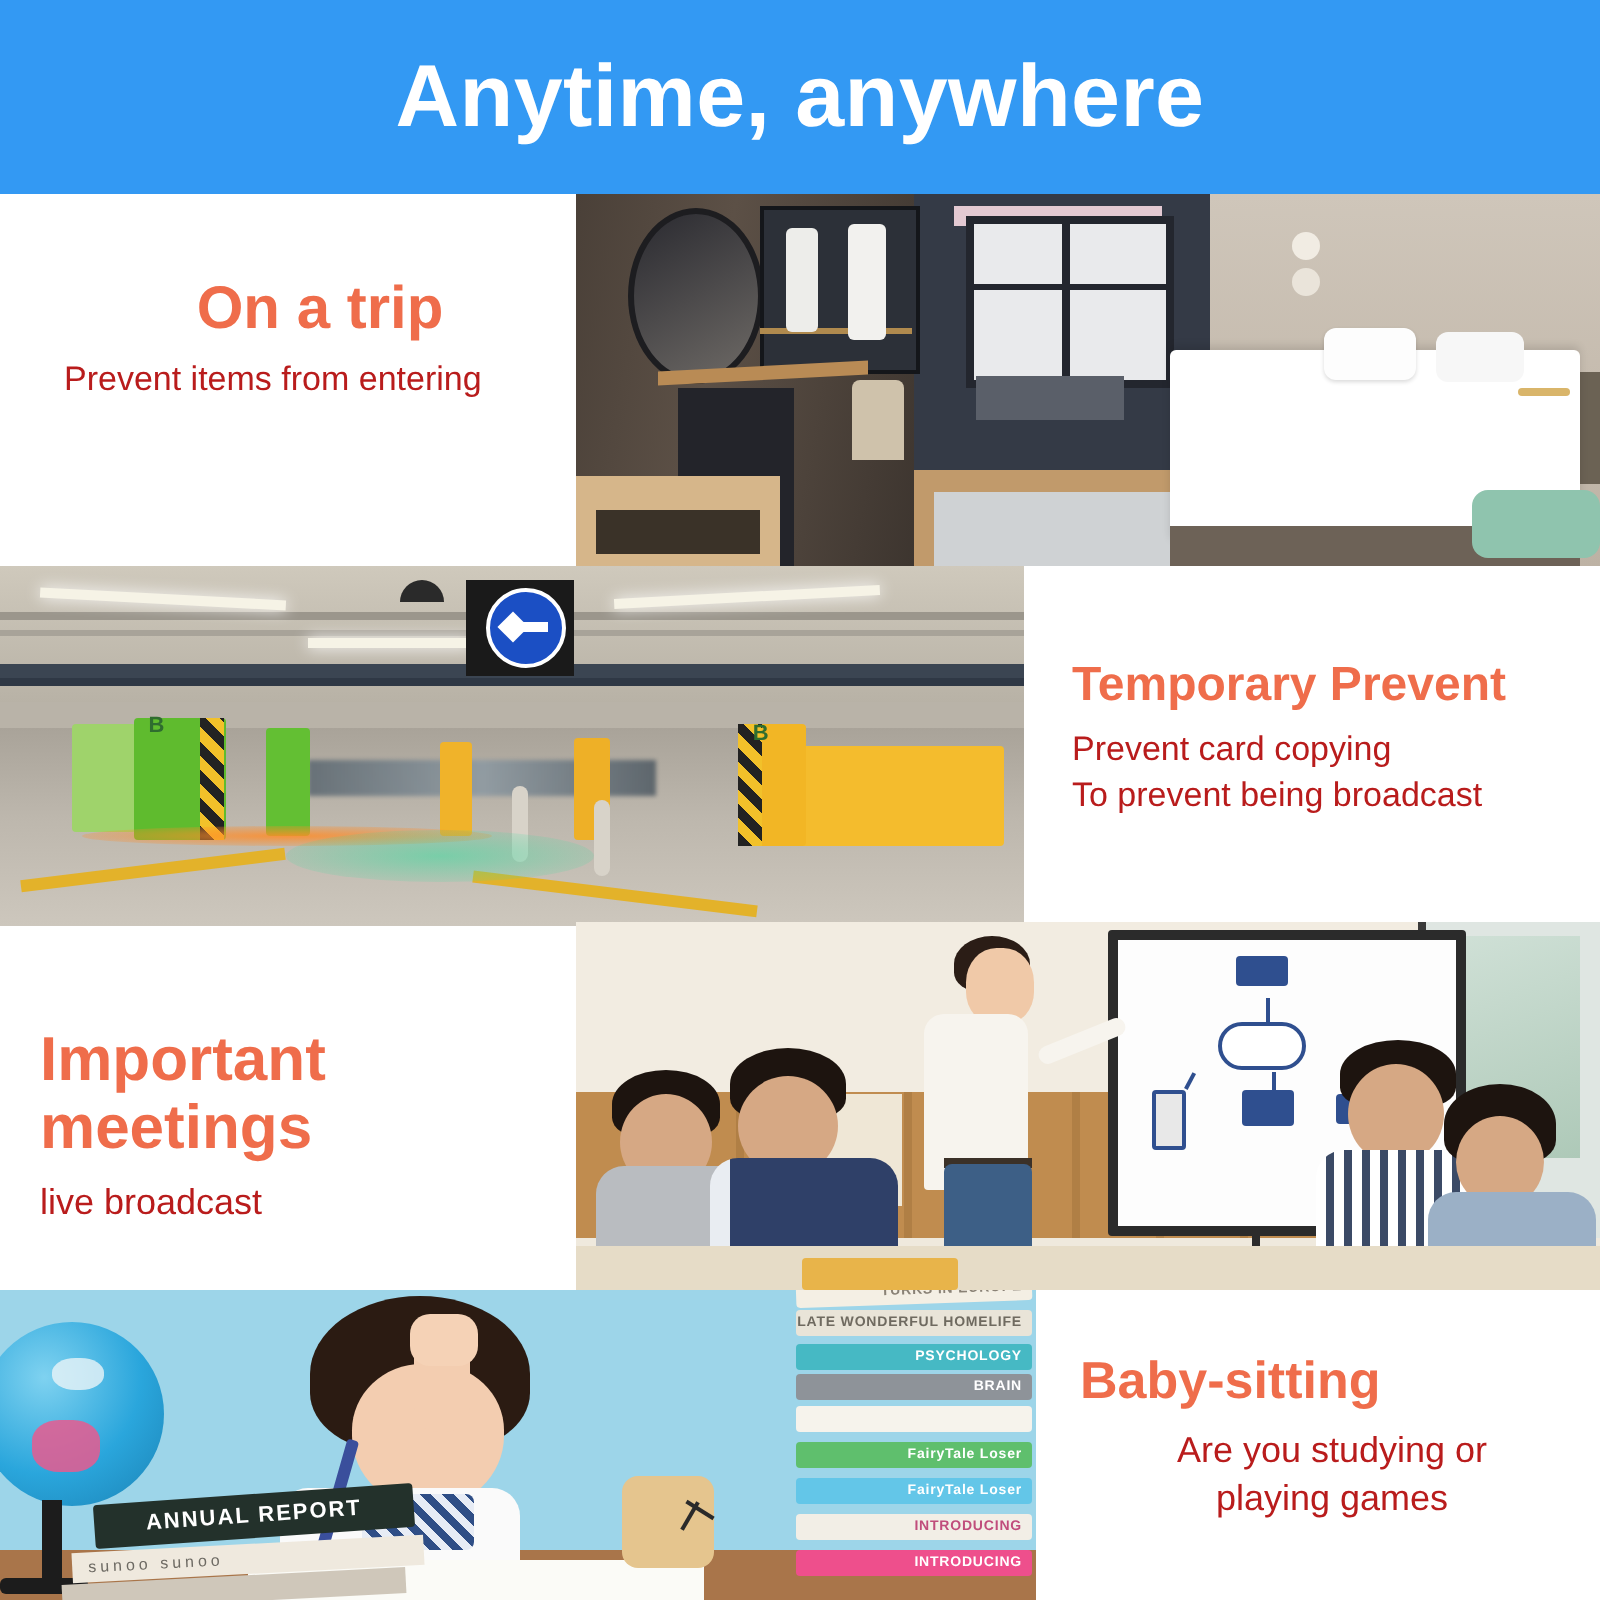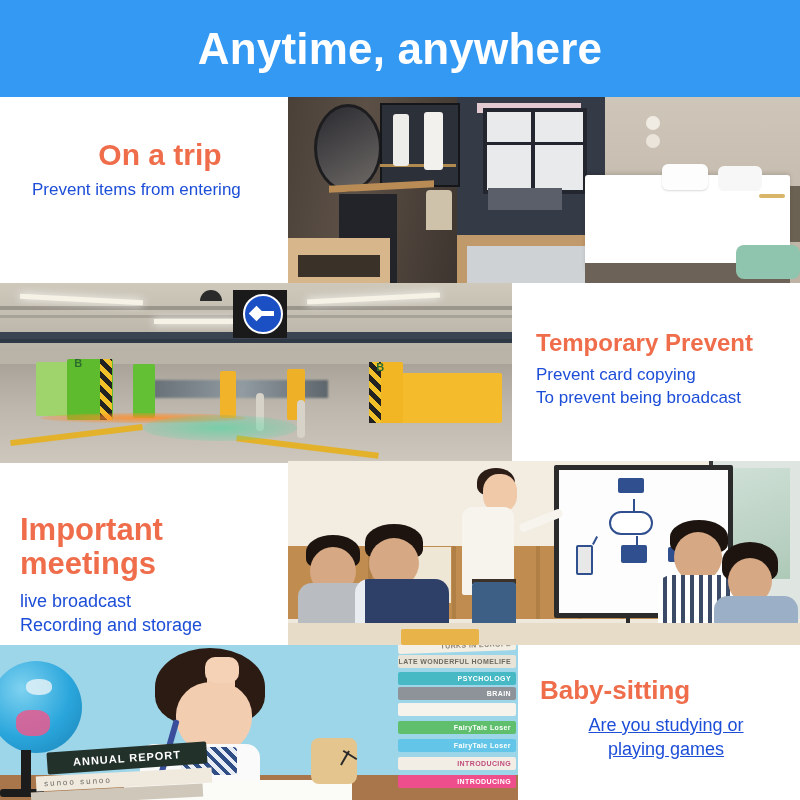--- a/index.html
+++ b/index.html
@@ -7,37 +7,37 @@
   .page{position:relative;width:800px;height:800px;background:#ffffff;}
 
   
   .header{position:absolute;left:0;top:0;width:800px;height:97px;background:#3399f3;
           display:flex;align-items:center;justify-content:center;}
   .header-title{color:#ffffff;font-size:44px;font-weight:bold;letter-spacing:.2px;line-height:1;}
 
   
   .txt-block{position:absolute;}
   .head-line{color:#ef6d4b;font-weight:bold;margin:0 0 8px 0;line-height:1.1;}
-  .sub-line{color:#1d4ed8;line-height:1.34;margin:0;}
+  .sub-line{color:#b91c1c;line-height:1.34;margin:0;}
 
   .block-trip{left:32px;top:138px;width:256px;}
   .block-trip .head-line{font-size:30px;text-align:center;}
   .block-trip .sub-line{font-size:17px;}
 
   .block-parking{left:536px;top:330px;width:262px;}
   .block-parking .head-line{font-size:24px;}
   .block-parking .sub-line{font-size:17px;}
 
   .block-meeting{left:20px;top:513px;width:268px;}
   .block-meeting .head-line{font-size:31px;}
   .block-meeting .sub-line{font-size:18px;}
 
   .block-baby{left:540px;top:676px;width:252px;text-align:center;}
   .block-baby .head-line{font-size:26px;text-align:left;}
-  .block-baby .sub-line{font-size:18px;text-decoration:underline;}
+  .block-baby .sub-line{font-size:18px;}
 
   
   .panel{position:absolute;overflow:hidden;}
   .p-hotel{left:288px;top:97px;width:512px;height:186px;}
   .p-park{left:0px;top:283px;width:512px;height:180px;}
   .p-meet{left:288px;top:461px;width:512px;height:184px;}
   .p-study{left:0px;top:645px;width:518px;height:155px;}
 
   
   .hotel-bg{position:absolute;inset:0;background:#3a3a42;}
@@ -317,21 +317,20 @@
       <div class="hd" style="left:14px;top:16px;width:44px;height:46px;"></div>
       <div class="bd" style="left:0;bottom:0;width:84px;height:48%;background:#9bb0c6;"></div>
     </div>
     <div class="m-table"></div>
     <div class="m-book-stack"></div>
   </div>
 
   <div class="txt-block block-meeting">
     <p class="head-line">Important meetings</p>
     <p class="sub-line">live broadcast</p>
-    <p class="sub-line">Recording and storage</p>
   </div>
 
   <div class="panel p-study">
     <div class="study-bg"></div>
     <div class="s-desk"></div>
     <div class="s-globe"></div>
     <div class="s-globe-land2"></div>
     <div class="s-globe-land1"></div>
     <div class="s-globe-stand"></div>
     <div class="s-globe-base"></div>

